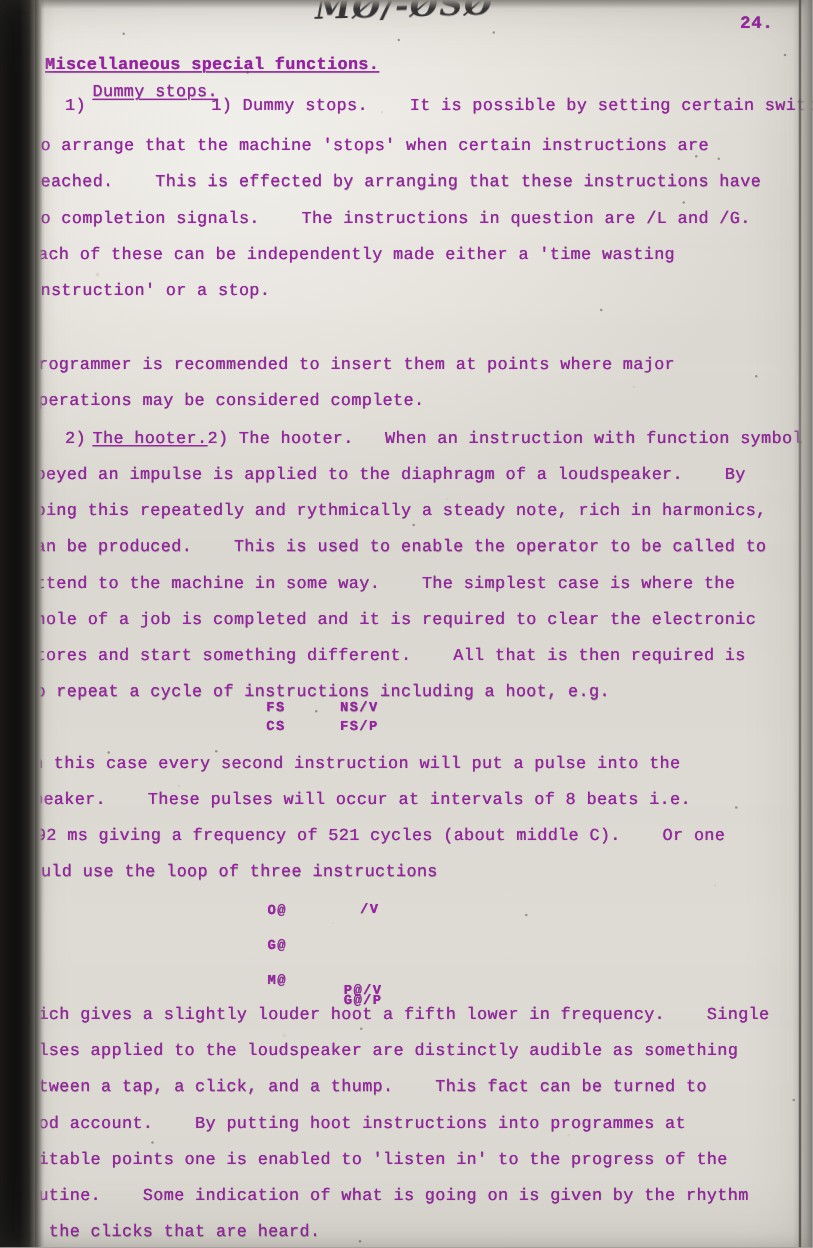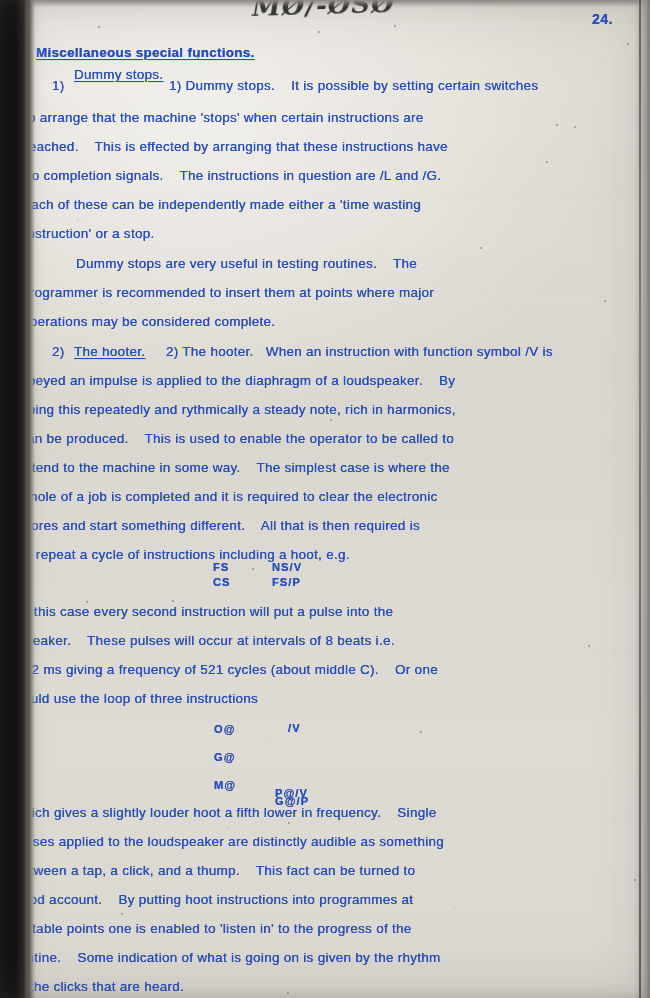--- a/index.html
+++ b/index.html
@@ -46,23 +46,23 @@
   #rightrule{position:absolute;right:9px;top:0;width:2px;height:998px;
     background:linear-gradient(180deg,#4a4843,#6f6c66 35%,#55534e 70%,#3f3d39);
     opacity:.75;pointer-events:none;}
   #topband{position:absolute;left:0;top:0;width:650px;height:7px;
     background:linear-gradient(180deg,#9d9a94,rgba(210,207,200,0));pointer-events:none;}
 
   
   #text{position:absolute;left:0;top:0;width:650px;height:998px;
         color:#17161a;}
   .ln{position:absolute;white-space:pre;
-      font-family:Liberation Sans, sans-serif;
+      font-family:Liberation Mono, monospace;
       font-size:13.4px;letter-spacing:.32px;line-height:1;
-      color:#1d4ed8;
+      color:#a21caf;
       text-shadow:0 0 .6px rgba(30,28,30,.55), .35px .25px .5px rgba(60,56,58,.30);}
   .hd{font-weight:bold;}
   .u{text-decoration:underline;text-underline-offset:2px;
      text-decoration-thickness:1.2px;}
   .code{font-size:11px;letter-spacing:1.1px;font-weight:bold;}
   .pgnum{font-size:14px;font-weight:bold;letter-spacing:.5px;}
 
   
   #hand{position:absolute;left:252px;top:-10px;
         font-family:"DejaVu Serif",serif;font-style:italic;font-weight:bold;
@@ -100,21 +100,20 @@
     <div class="ln" style="left:52px;top:79px;">1)</div>
     <div class="ln u" style="left:74px;top:68px;">Dummy stops.</div>
     <div class="ln" style="left:169px;top:79px;">1) Dummy stops.    It is possible by setting certain switches</div>
 
     <div class="ln" style="left:24px;top:111px;">to arrange that the machine 'stops' when certain instructions are</div>
     <div class="ln" style="left:24px;top:140px;">reached.    This is effected by arranging that these instructions have</div>
     <div class="ln" style="left:24px;top:169px;">no completion signals.    The instructions in question are /L and /G.</div>
     <div class="ln" style="left:22px;top:198px;">Each of these can be independently made either a 'time wasting</div>
     <div class="ln" style="left:24px;top:227px;">instruction' or a stop.</div>
 
-    <div class="ln" style="left:76px;top:257px;">Dummy stops are very useful in testing routines.    The</div>
     <div class="ln" style="left:22px;top:286px;">programmer is recommended to insert them at points where major</div>
     <div class="ln" style="left:22px;top:315px;">operations may be considered complete.</div>
 
     <div class="ln" style="left:52px;top:345px;">2)</div>
     <div class="ln u" style="left:74px;top:345px;">The hooter.</div>
     <div class="ln" style="left:166px;top:345px;">2) The hooter.   When an instruction with function symbol /V is</div>
 
     <div class="ln" style="left:20px;top:374px;">obeyed an impulse is applied to the diaphragm of a loudspeaker.    By</div>
     <div class="ln" style="left:20px;top:403px;">doing this repeatedly and rythmically a steady note, rich in harmonics,</div>
     <div class="ln" style="left:20px;top:432px;">can be produced.    This is used to enable the operator to be called to</div>

